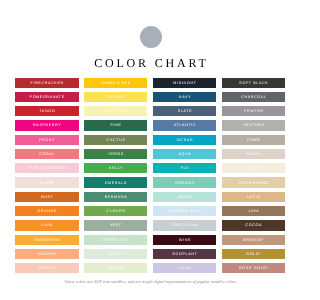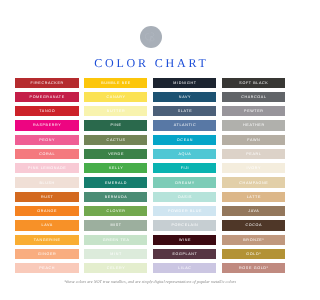--- a/index.html
+++ b/index.html
@@ -1,21 +1,21 @@
 <!DOCTYPE html>
 <html><head>
 <meta charset="utf-8">
 <title>Color Chart</title>
 <style>
   html,body{margin:0;padding:0;}
   body{width:300px;height:300px;overflow:hidden;background:#ffffff;font-family:"Liberation Sans",sans-serif;-webkit-font-smoothing:antialiased;text-rendering:geometricPrecision;}
   .page{position:relative;width:300px;height:300px;background:#fff;}
   .logo{position:absolute;left:139.8px;top:25.6px;width:22px;height:22px;border-radius:50%;background:#A8AFB8;overflow:hidden;}
   .title{position:absolute;left:0;top:56.5px;width:300px;text-align:center;font-family:"Liberation Serif",serif;
-         font-size:12px;line-height:12px;letter-spacing:2.8px;color:#1d4ed8;text-indent:2.8px;}
+         font-size:12px;line-height:12px;letter-spacing:2.8px;color:#000000;text-indent:2.8px;}
   .grid{position:absolute;left:15px;top:77.5px;width:270px;}
   .col{position:absolute;top:0;width:63.6px;}
   .sw{position:relative;height:10.2px;margin-bottom:4.1px;display:flex;align-items:center;justify-content:center;}
   .sw span{font-size:3.7px;letter-spacing:0.62px;color:#fff;text-indent:0.75px;white-space:nowrap;}
   .footnote{position:absolute;left:0;top:278.6px;width:300px;text-align:center;font-family:"Liberation Serif",serif;
             font-style:italic;font-size:4.2px;color:#8a8a8a;}
 </style>
 </head>
 <body>
 

